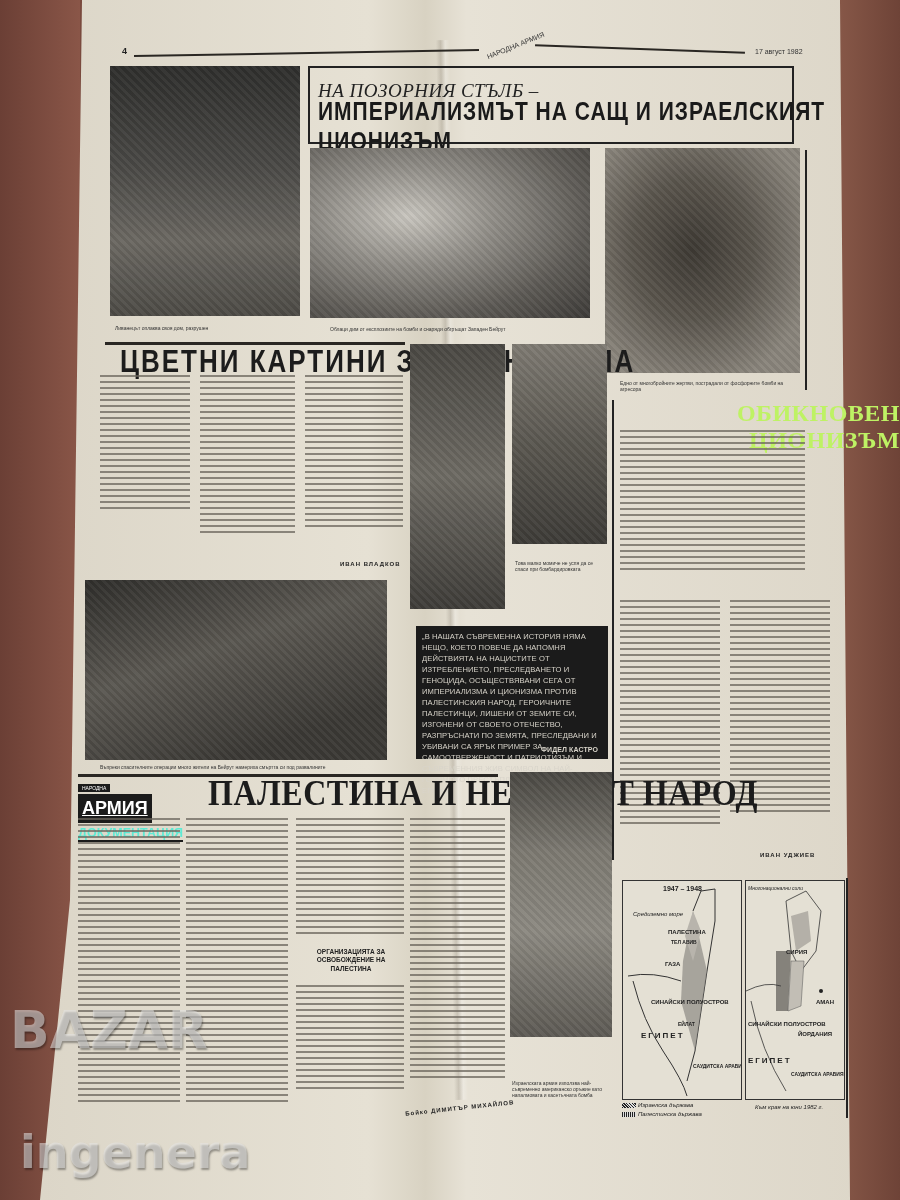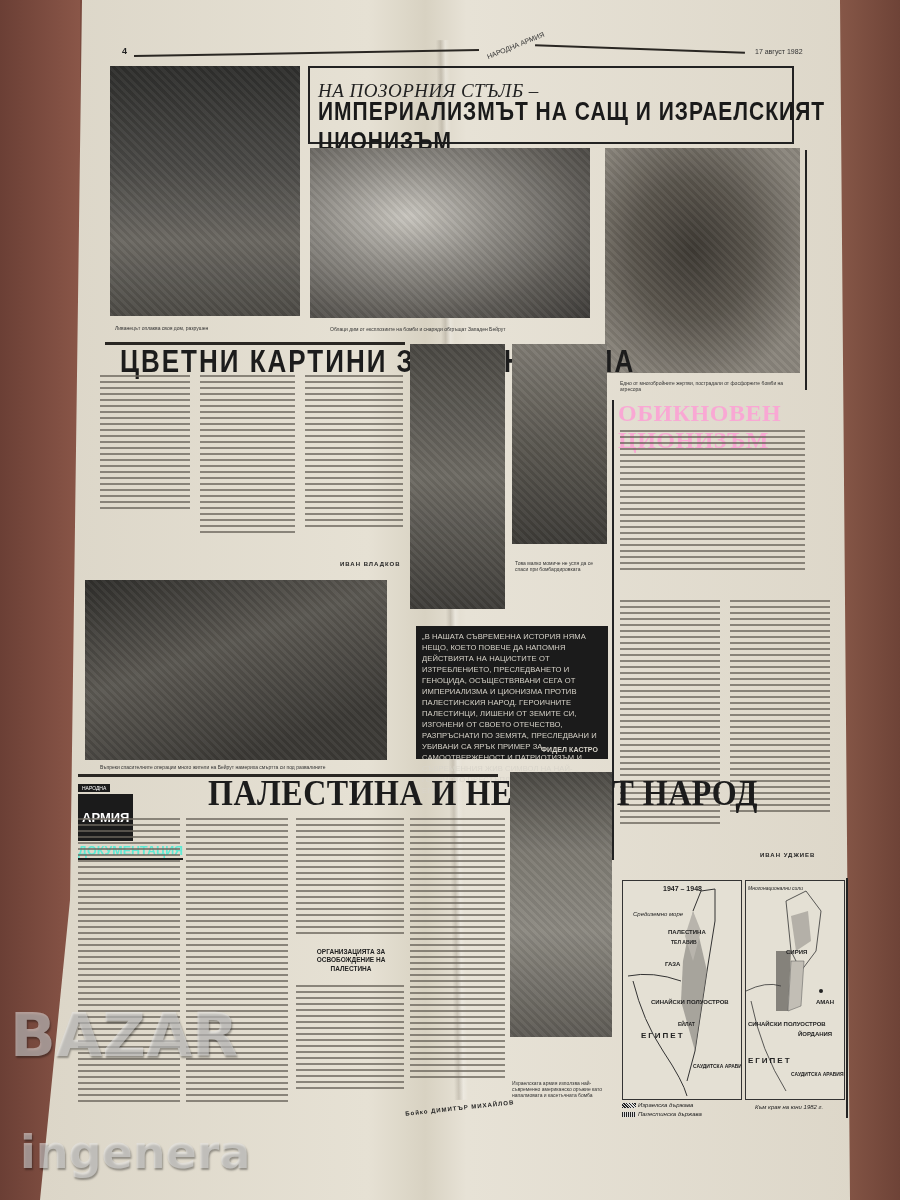--- a/index.html
+++ b/index.html
@@ -22,30 +22,30 @@
   .masthead-num { left:122px; top:46px; font-size:9px; font-weight:bold; color:#222; font-family:"Liberation Sans",sans-serif; }
   .masthead-name { left:485px; top:42px; font-size:7px; color:#333; transform: rotate(-22deg); font-family:"Liberation Sans",sans-serif; }
   .masthead-date { left:755px; top:48px; font-size:7px; color:#333; font-family:"Liberation Sans",sans-serif; }
   .photo { position:absolute; background: #555; overflow:hidden; }
   .photo::after { content:""; position:absolute; inset:0; background: repeating-linear-gradient(45deg, rgba(255,255,255,0.04) 0 3px, rgba(0,0,0,0.05) 3px 6px); }
   .caption { position:absolute; font-size:5px; color:#333; font-family:"Liberation Sans",sans-serif; line-height:1.2; }
   .headline-box { left:308px; top:66px; width:486px; height:78px; border:2px solid #222; }
   .kicker { left:318px; top:80px; font-size:19px; font-style:italic; color:#222; letter-spacing:0.5px; }
   .headline-main { left:318px; top:96px; font-size:21px; font-weight:bold; color:#1a1a1a; font-family:"Liberation Sans",sans-serif; letter-spacing:1px; transform: scaleY(1.25); transform-origin:left top; }
   .h-cvetni { left:120px; top:343px; font-size:26px; font-weight:bold; color:#1c1c1c; font-family:"Liberation Sans",sans-serif; letter-spacing:2px; transform: scaleY(1.2); transform-origin:left top; }
-  .h-obik { left:618px; top:400px; font-size:24px; font-weight:bold; color:#f9a8d4; letter-spacing:0.5px; }
+  .h-obik { left:618px; top:400px; font-size:24px; font-weight:bold; color:#bef264; letter-spacing:0.5px;text-align:right; }
   .h-pal { left:208px; top:772px; font-size:32px; font-weight:bold; color:#1c1c1c; letter-spacing:0.5px; transform: scaleY(1.15); transform-origin:left top; }
   .text-col { position:absolute; overflow:hidden; }
   .text-col .ln { height:1.5px; background:#6b665c; margin-bottom:4.5px; opacity:0.75; }
   .byline { position:absolute; font-size:6px; font-weight:bold; color:#222; font-family:"Liberation Sans",sans-serif; letter-spacing:1px; }
   .quote-box { left:416px; top:626px; width:192px; height:133px; background:#1b1b1b; padding:5px 6px; color:#d8d4ca; font-size:7.6px; line-height:1.45; text-transform:uppercase; letter-spacing:0.1px; font-family:"Liberation Sans",sans-serif; }
   .quote-author { position:absolute; right:10px; bottom:4px; font-size:7px; font-weight:bold; }
   .doc-badge { left:78px; top:776px; width:90px; }
   .doc-narodna { font-size:5px; color:#fff; background:#1b1b1b; padding:1px 4px; display:inline-block; font-family:"Liberation Sans",sans-serif; }
-  .doc-armia { font-size:13px; color:#fff; background:#1b1b1b; padding:16px 4px; display:inline-block; font-weight:bold; font-family:"Liberation Sans",sans-serif; }
+  .doc-armia { font-size:18px; color:#fff; background:#1b1b1b; padding:4px 4px; display:inline-block; font-weight:bold; font-family:"Liberation Sans",sans-serif;text-decoration:underline; }
   .doc-dok { font-size:12.5px; color:#5eead4; font-weight:bold; font-family:"Liberation Sans",sans-serif; border-bottom:2px solid #1b1b1b; }
   .subhead { left:296px; top:948px; width:110px; text-align:center; font-size:6.5px; font-weight:bold; color:#222; line-height:1.3; font-family:"Liberation Sans",sans-serif; }
   .map { position:absolute; background:#e4e0d4; border:1.5px solid #333; overflow:hidden; }
   .map-label { position:absolute; font-size:6px; color:#222; font-family:"Liberation Sans",sans-serif; font-weight:bold; white-space:nowrap; }
   .map-label.it { font-style:italic; font-weight:normal; }
   .legend { position:absolute; font-size:6px; font-style:italic; color:#222; font-family:"Liberation Sans",sans-serif; }
   .legend .sw { display:inline-block; width:14px; height:5px; margin-right:2px; vertical-align:middle; }
   .watermark { position:absolute; font-family:"DejaVu Sans",sans-serif; font-weight:bold; color:rgba(230,230,230,0.55); text-shadow: 1px 2px 2px rgba(0,0,0,0.35); }
   .vrule { position:absolute; width:2px; background:#222; }
 </style>
@@ -520,14 +520,14 @@
   <div class="map-label" style="left:2px;top:140px;">СИНАЙСКИ ПОЛУОСТРОВ</div>
   <div class="map-label" style="left:52px;top:150px;">ЙОРДАНИЯ</div>
   <div class="map-label" style="left:2px;top:175px;font-size:8px;letter-spacing:2px;">ЕГИПЕТ</div>
   <div class="map-label" style="left:45px;top:190px;font-size:5px;">САУДИТСКА АРАБИЯ</div>
 </div>
 <div class="vrule" style="left:846px;top:878px;height:240px;"></div>
 <div class="legend" style="left:622px;top:1102px;"><span class="sw" style="background:repeating-linear-gradient(45deg,#222 0 1px,#ddd 1px 2px);"></span><span>Израелска държава</span></div>
 <div class="legend" style="left:622px;top:1111px;"><span class="sw" style="background:repeating-linear-gradient(90deg,#222 0 1px,#ddd 1px 2px);"></span><span>Палестинска държава</span></div>
 <div class="legend" style="left:755px;top:1104px;">Към края на юни 1982 г.</div>
 
-<div class="watermark" style="left:10px;top:1000px;font-size:60px;text-align:right;">BAZAR</div>
+<div class="watermark" style="left:10px;top:1000px;font-size:52px;text-align:right;">BAZAR</div>
 <div class="watermark" style="left:20px;top:1125px;font-size:46px;">ingenera</div>
 
 </body></html>

